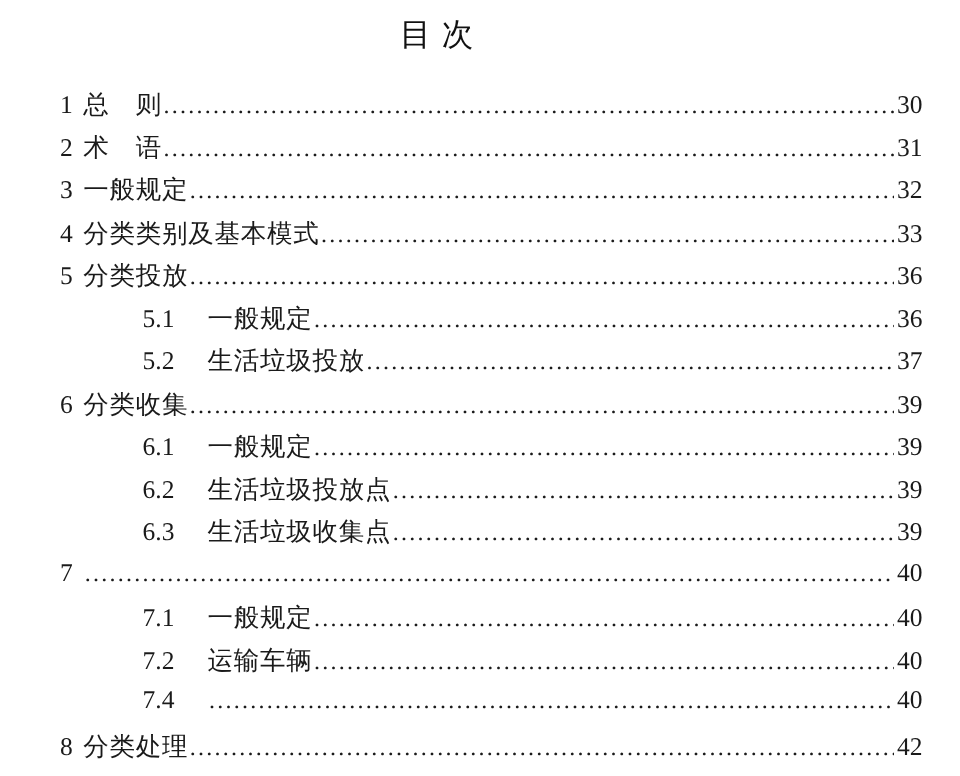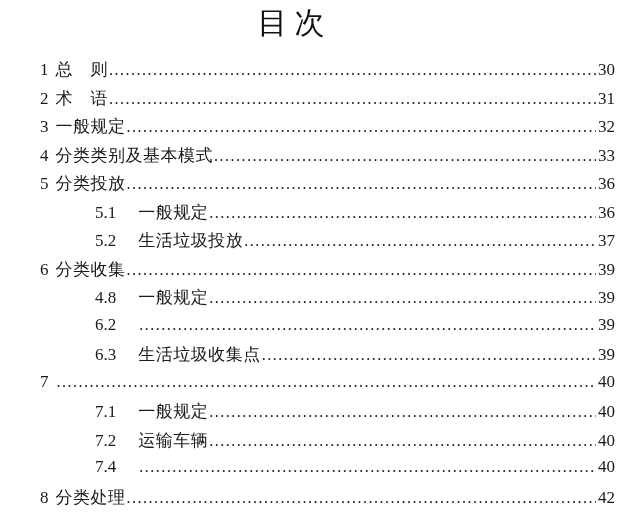--- a/index.html
+++ b/index.html
@@ -22,21 +22,21 @@
     background: #ffffff;
   }
   .title-wrap {
     text-align: center;
     position: relative;
     left: -33px;
     margin: 0 0 14px 0;
   }
   .title {
     display: inline-block;
-    font-size: 30px;
+    font-size: 21px;
     line-height: 42px;
     font-weight: 500;
     letter-spacing: 7px;
     color: #111111;
   }
   .toc-list {
     width: 100%;
   }
   .row {
     display: flex;
@@ -123,27 +123,28 @@
     <span class="leader"></span>
     <span class="pagenum">37</span>
   </div>
       <div class="row lv1">
     <span class="num">6</span>
     <span class="label">分类收集</span>
     <span class="leader"></span>
     <span class="pagenum">39</span>
   </div>
       <div class="row lv2">
-    <span class="num">4.8</span>
+    <span class="num">6.1</span>
     <span class="label">一般规定</span>
     <span class="leader"></span>
     <span class="pagenum">39</span>
   </div>
       <div class="row lv2">
     <span class="num">6.2</span>
+    <span class="label">生活垃圾投放点</span>
     <span class="leader"></span>
     <span class="pagenum">39</span>
   </div>
       <div class="row lv2">
     <span class="num">6.3</span>
     <span class="label">生活垃圾收集点</span>
     <span class="leader"></span>
     <span class="pagenum">39</span>
   </div>
       <div class="row lv1">

